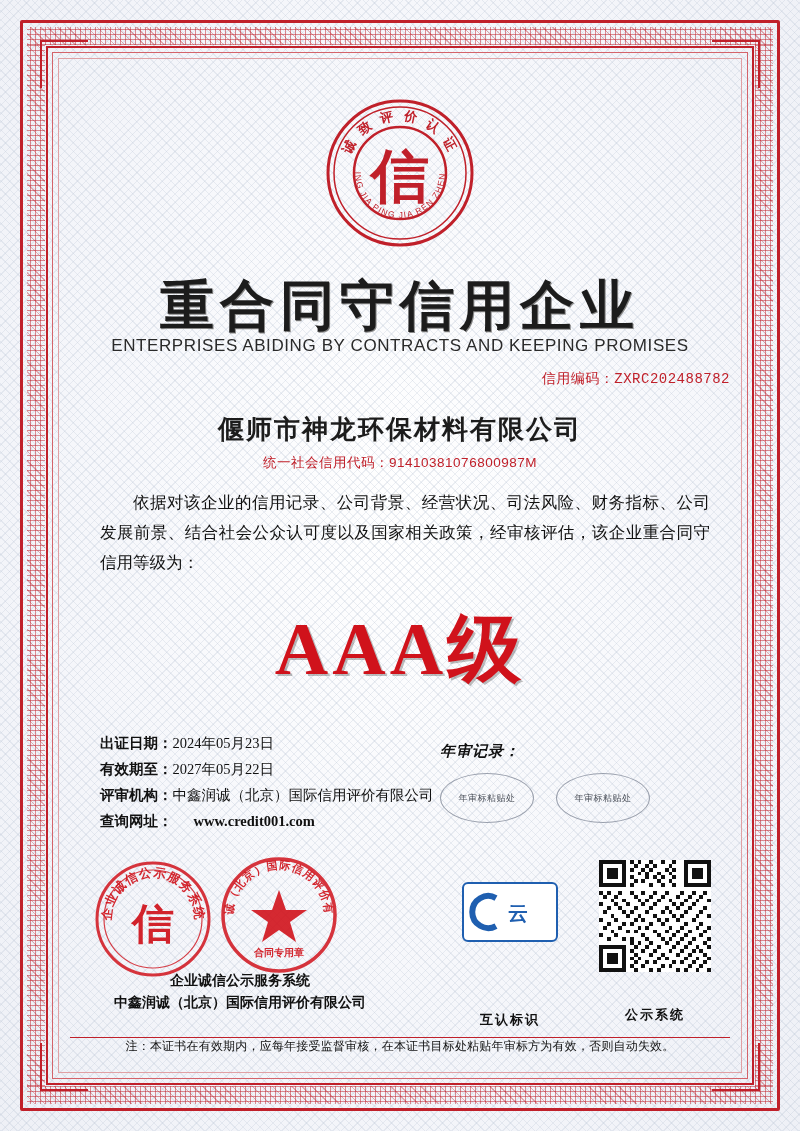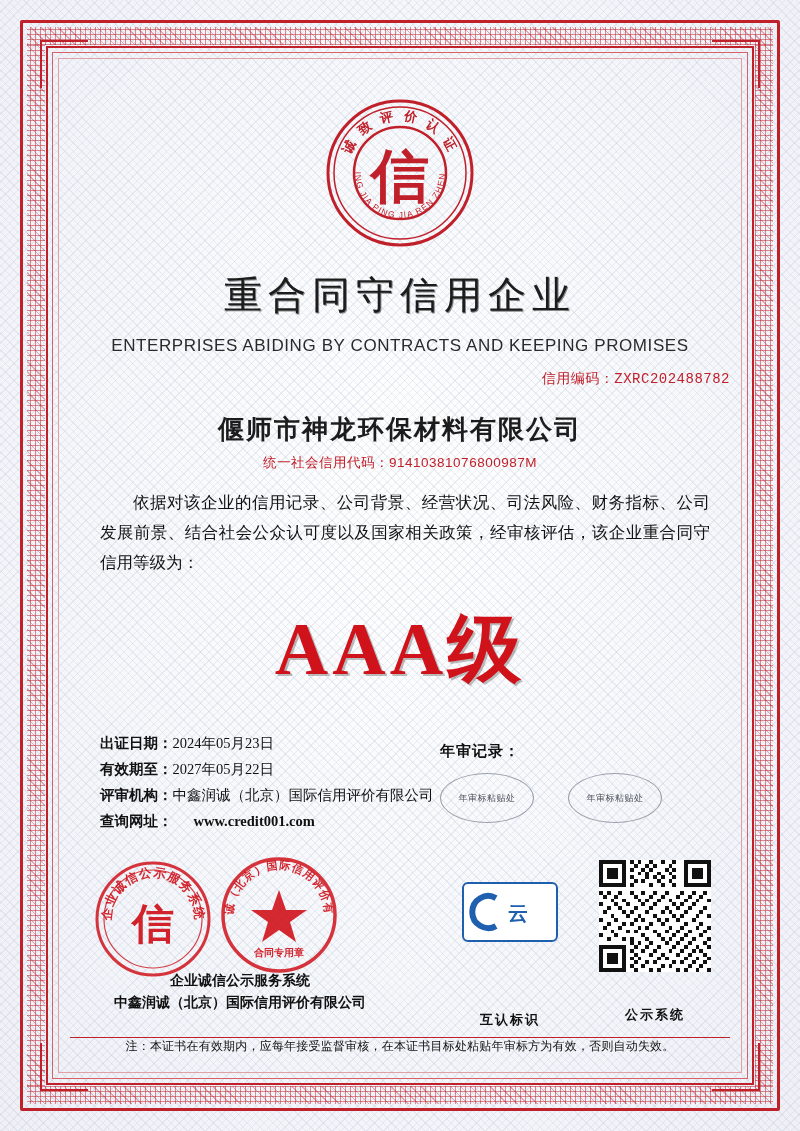--- a/index.html
+++ b/index.html
@@ -67,22 +67,22 @@
   
   .top-seal{
     position:absolute;left:50%;top:28px;transform:translateX(-50%);
     width:150px;height:150px;
   }
   .top-seal svg{display:block;}
 
   .main-title{
     position:absolute;left:0;right:0;top:200px;
     font-family:"Liberation Sans", sans-serif;
-    font-weight:normal;
-    font-size:38px;
+    font-weight:bold;
+    font-size:54px;
     letter-spacing:6px;
     color:#1c1c1c;
     text-shadow:1px 1px 0 #888;
   }
   .sub-title{
     position:absolute;left:0;right:0;top:266px;
     font-family:"Liberation Sans", sans-serif;
     font-size:17px;
     letter-spacing:.6px;
     color:#2a2a2a;
@@ -141,24 +141,24 @@
   }
   .info .row{white-space:nowrap;}
   .info .lbl{font-weight:bold;}
   .info .url{font-family:"Liberation Serif", serif;font-weight:bold;margin-left:21px;}
 
   .review{
     position:absolute;left:370px;top:672px;
     text-align:left;
   }
   .review-title{
-    font-size:15px;font-weight:bold;color:#111;letter-spacing:1px;
+    font-size:15px;font-weight:bold;color:#111;letter-spacing:1px;font-style:italic;
   }
   .review-slots{
-    margin-top:12px;display:flex;gap:34px;
+    margin-top:12px;display:flex;gap:22px;
   }
   .slot{
     width:92px;height:48px;border:1px solid #9aa0ad;border-radius:50%;
     display:flex;align-items:center;justify-content:center;
     font-size:9px;color:#4a4f58;letter-spacing:.5px;
   }
 
   
   .seal-red{
     position:absolute;width:118px;height:118px;

